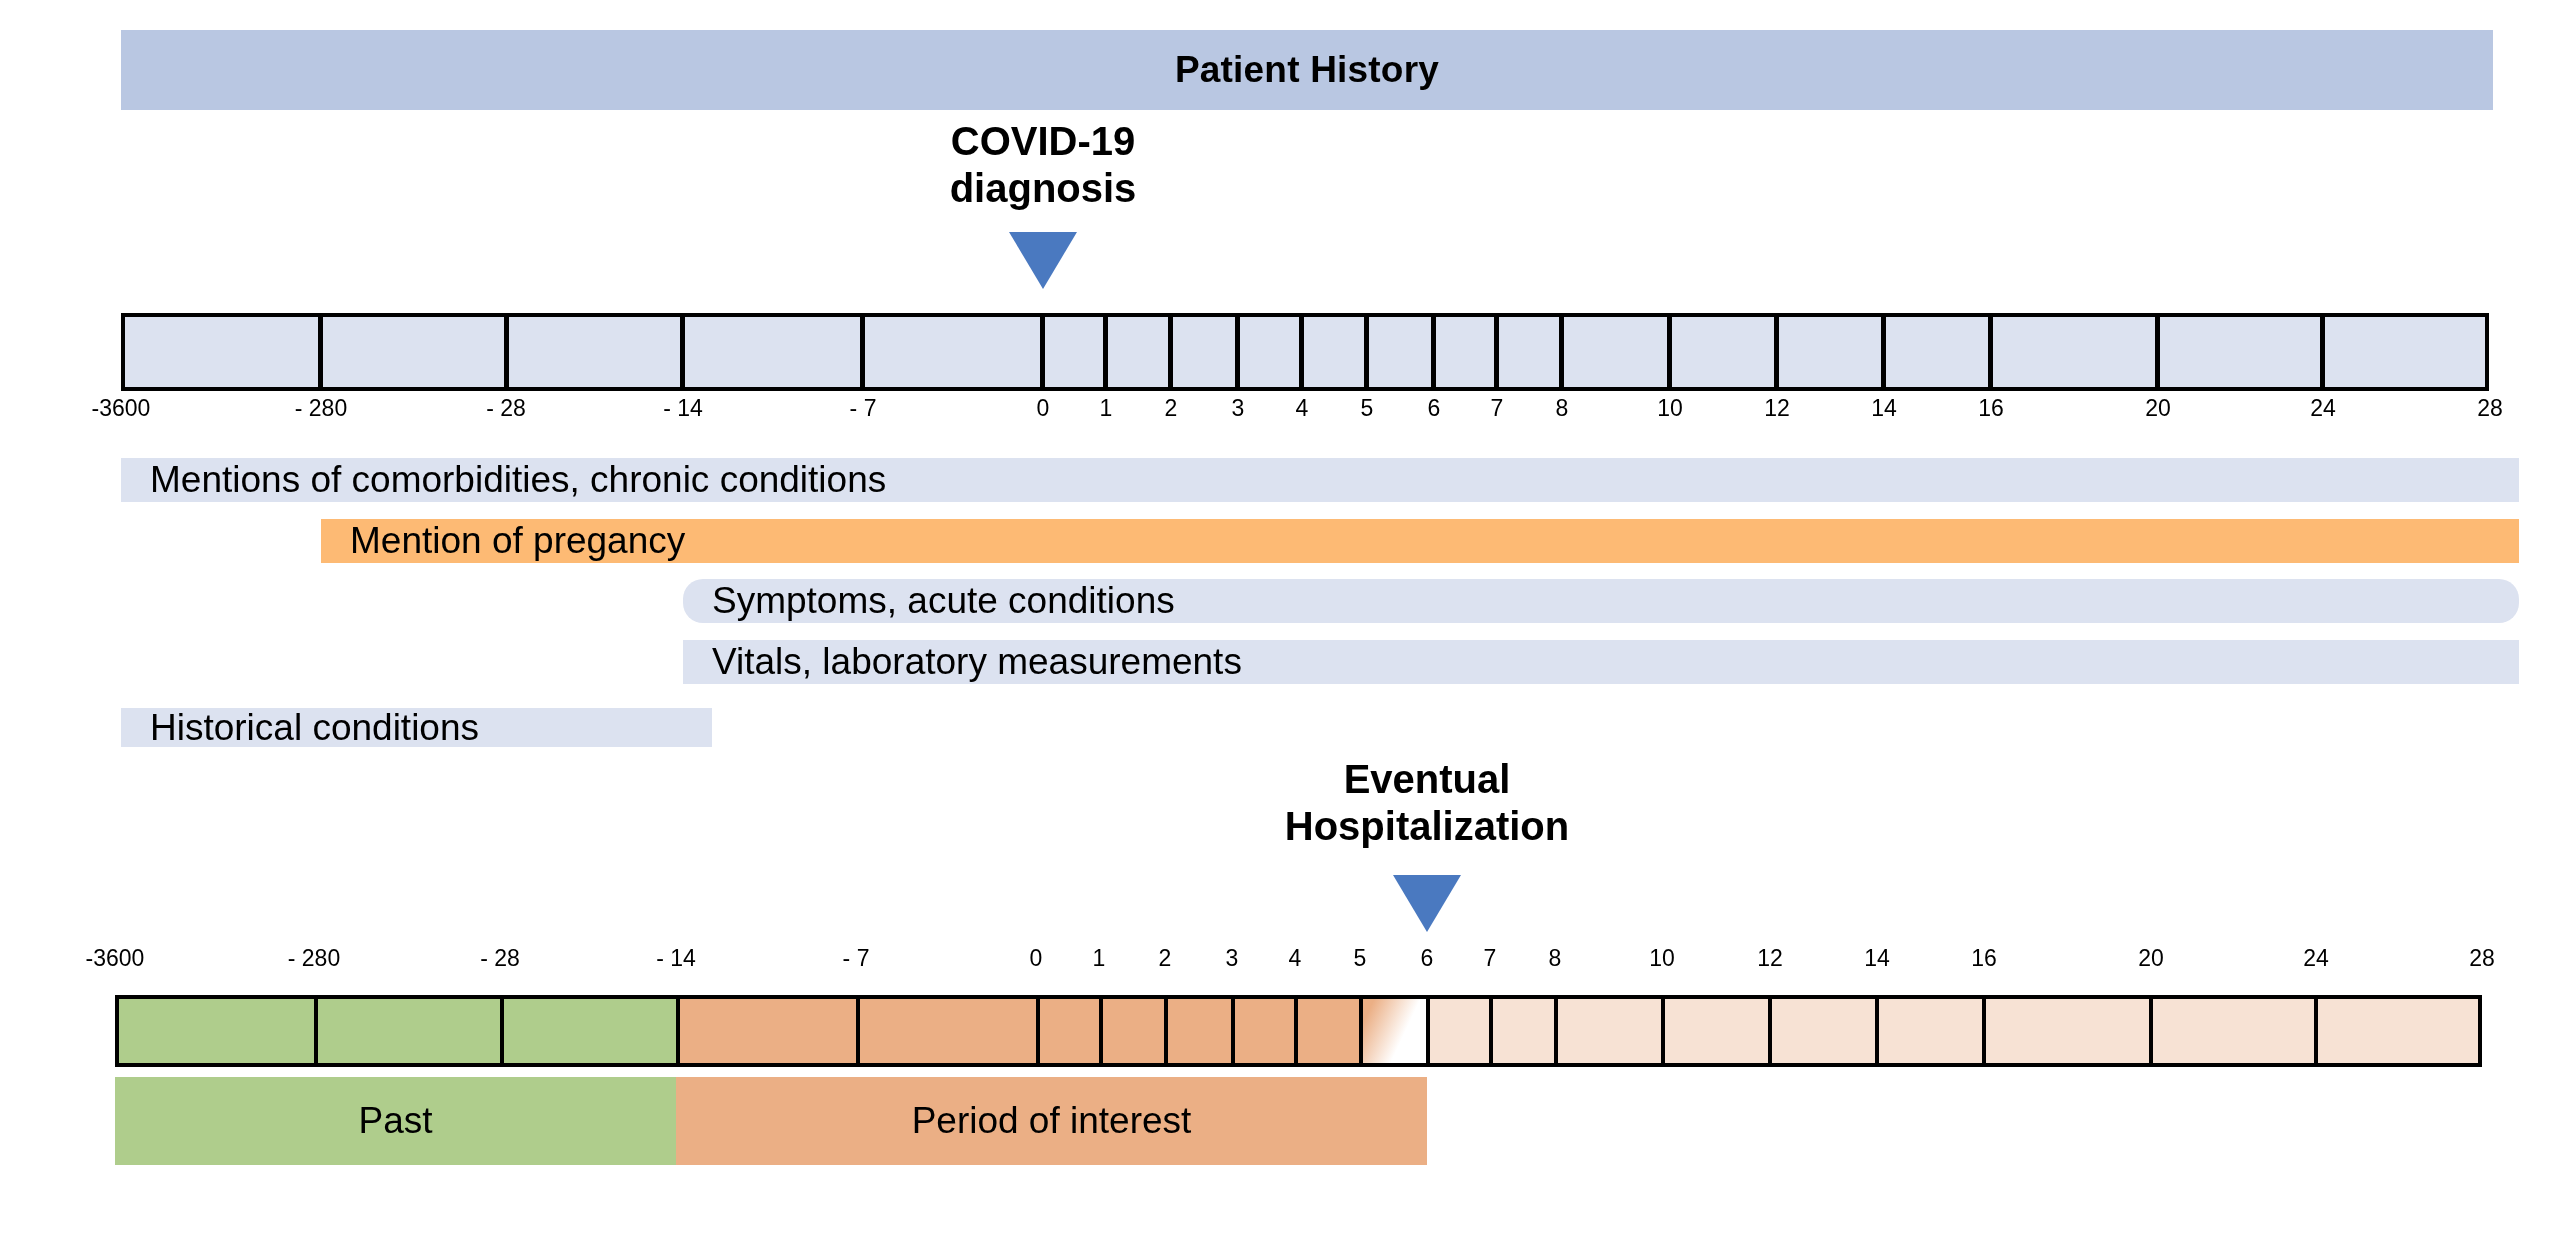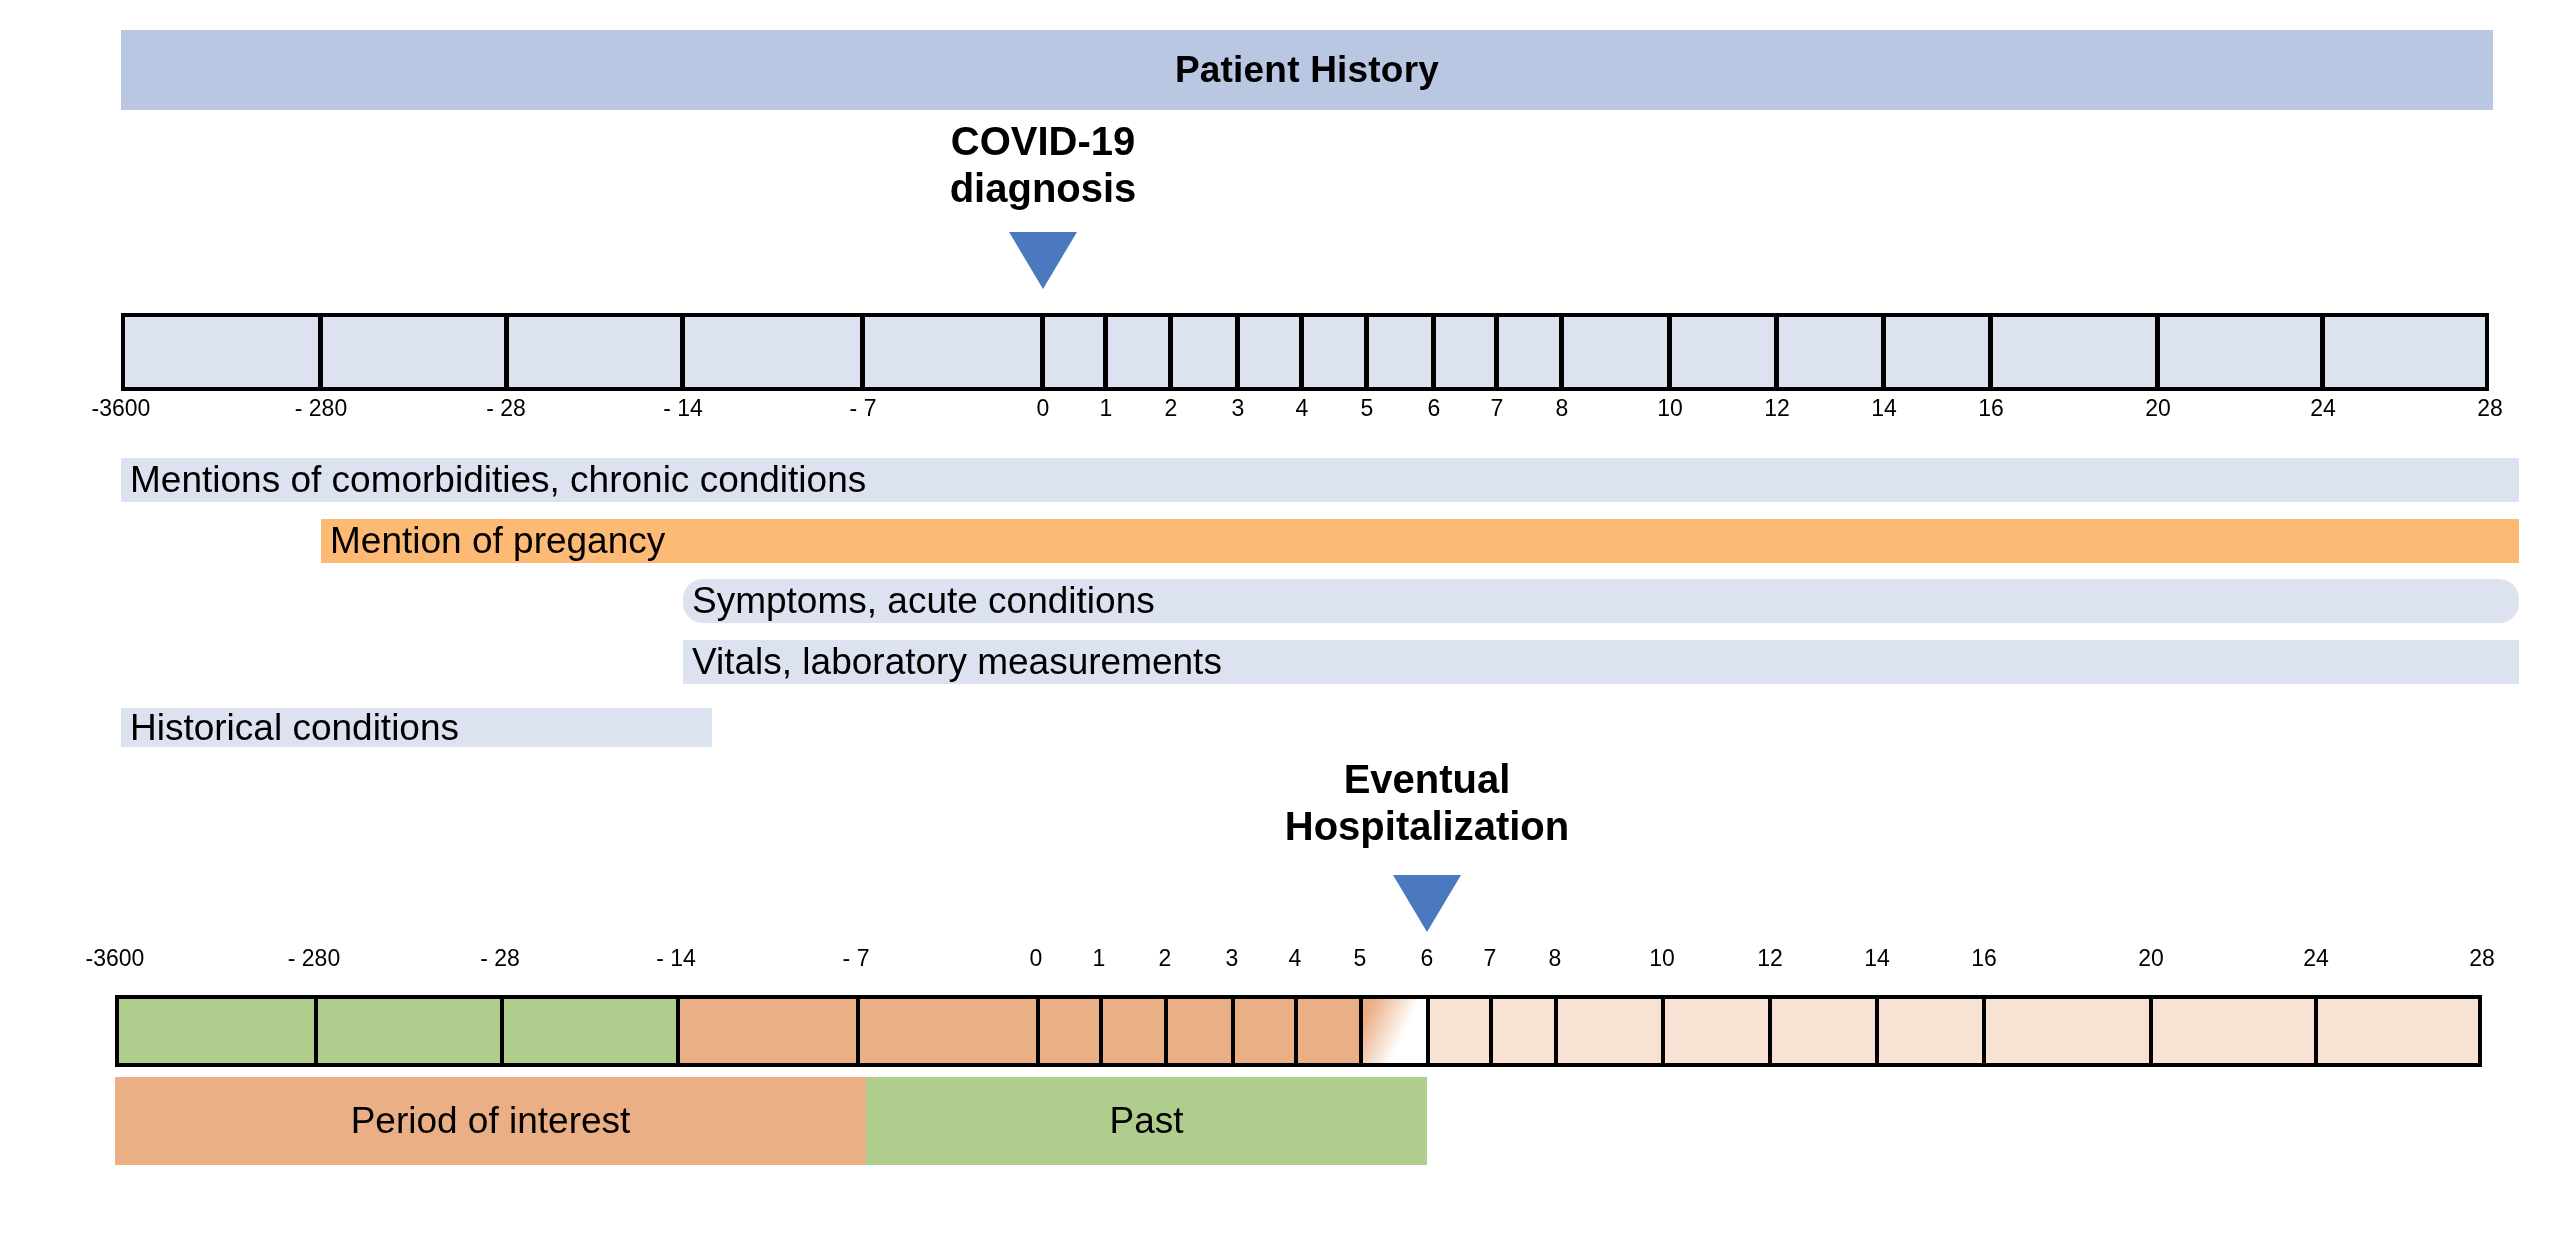--- a/index.html
+++ b/index.html
@@ -75,21 +75,21 @@
   .avail-bar {
     position: absolute;
     background: #DCE2F0;
     display: flex;
     align-items: center;
   }
   .avail-bar .lbl {
     font-size: 37px;
     color: #000;
     white-space: nowrap;
-    padding-left: 9px;
+    padding-left: 29px;
   }
 
   
   #period-axis {
     position: absolute;
     box-sizing: border-box;
     border: 4.6px solid #000;
     display: flex;
     overflow: hidden;
   }
@@ -243,22 +243,22 @@
       <div class="cell" style="width: 107px; flex: 0 0 107px; background: rgb(247, 226, 212);"></div>
       <div class="cell" style="width: 107px; flex: 0 0 107px; background: rgb(247, 226, 212);"></div>
       <div class="cell" style="width: 107px; flex: 0 0 107px; background: rgb(247, 226, 212);"></div>
       <div class="cell" style="width: 107px; flex: 0 0 107px; background: rgb(247, 226, 212);"></div>
       <div class="cell" style="width: 167px; flex: 0 0 167px; background: rgb(247, 226, 212);"></div>
       <div class="cell" style="width: 165px; flex: 0 0 165px; background: rgb(247, 226, 212);"></div>
       <div class="cell" style="width: 167px; flex: 0 0 167px; background: rgb(247, 226, 212);"></div>
     </div>
 
   <div id="period-legend" style="left: 115px; top: 1077px; width: 2367px; height: 88px;">
+      <div class="seg" style="flex: 0 0 561px; width: 561px; background: rgb(175, 205, 140);">
+        <span>Past</span>
+      </div>
       <div class="seg" style="flex: 0 0 751px; width: 751px; background: rgb(235, 175, 133);">
         <span>Period of interest</span>
       </div>
-      <div class="seg" style="flex: 0 0 561px; width: 561px; background: rgb(175, 205, 140);">
-        <span>Past</span>
-      </div>
     </div>
 
 </div>
 
 
 </body></html>

